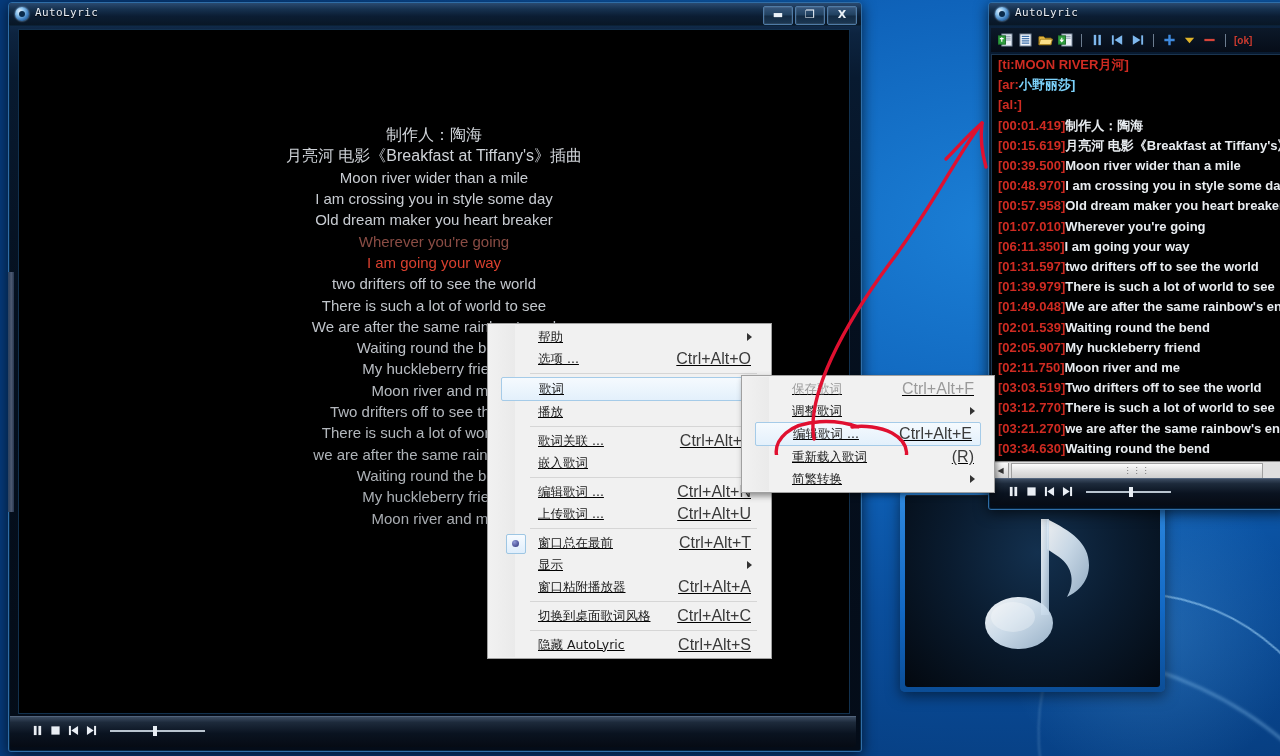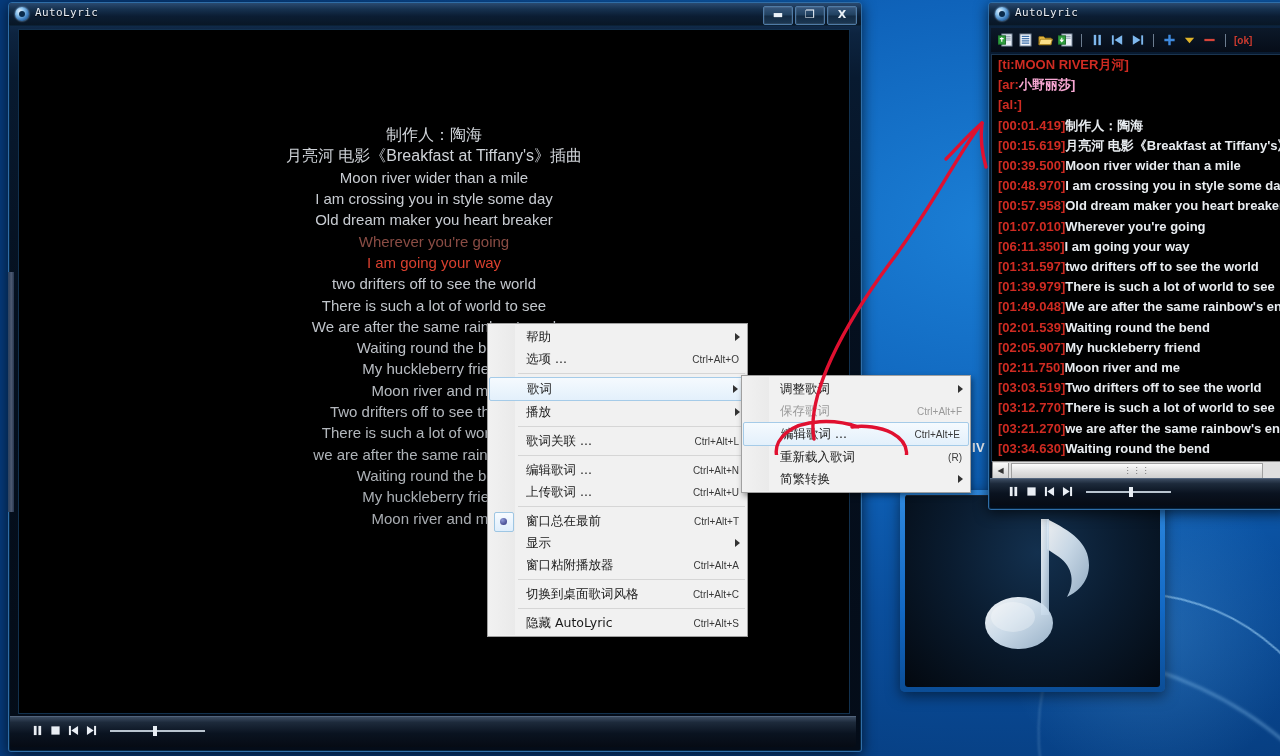--- a/index.html
+++ b/index.html
@@ -112,27 +112,27 @@
     background:linear-gradient(180deg,#2f8ae0,#1268c4 60%,#0b4d96);
     border-radius:5px;padding:5px;box-shadow:0 4px 14px rgba(0,0,0,.5);}
   #wmpInner{width:100%;height:100%;border-radius:3px;
     background:radial-gradient(ellipse at 52% 30%,#13304e 0%,#0a1c30 46%,#03080f 100%);
     position:relative;overflow:hidden;}
   #wmpBar{position:absolute;left:0;top:-9px;width:100%;height:10px;
     background:linear-gradient(180deg,#4a5a6e,#1b2635);}
 
   
   .menu{position:absolute;background:#f1f1f1;border:1px solid #a0a0a0;
-    box-shadow:2px 3px 6px rgba(0,0,0,.42);padding:2px 0;}
+    box-shadow:2px 3px 6px rgba(0,0,0,.42);padding:2px 12px;text-decoration:underline;}
   .menu:before{content:"";position:absolute;left:1px;top:1px;bottom:1px;width:26px;
     background:linear-gradient(90deg,#f1f1f1,#eaeaea);}
   .mi{position:relative;height:22px;display:flex;align-items:center;padding:0 8px 0 38px;
     font-size:12.5px;color:#1b1b1b;
     font-family:"DejaVu Sans","Liberation Sans",sans-serif;white-space:nowrap;}
-  .mi .acc{margin-left:auto;padding-left:22px;color:#3a3a3a;font-size:10px;
+  .mi .acc{margin-left:auto;padding-left:22px;color:#3a3a3a;font-size:16px;
     font-family:"Liberation Sans",sans-serif;}
   .mi .arw{position:absolute;right:7px;top:7px;width:0;height:0;
     border-top:4px solid transparent;border-bottom:4px solid transparent;border-left:5px solid #333;}
   .mi.sel{background:linear-gradient(180deg,#f5fafe,#e3f0fb);
     border:1px solid #a5cbe8;border-radius:2px;margin:0 1px;padding-left:37px;}
   .mi.dis{color:#9a9a9a;}
   .mi.dis .acc{color:#9a9a9a;}
   .msep{height:1px;background:#d6d6d6;margin:3px 2px 3px 30px;}
   .miradio{position:absolute;left:6px;top:2px;width:18px;height:18px;
     background:linear-gradient(180deg,#f7fbff,#dfeefc);border:1px solid #9ec6e3;border-radius:2px;}
@@ -298,21 +298,21 @@
         </svg>
       <svg class="tico" viewBox="0 0 16 15">
           <rect x="2.5" y="6.3" width="11" height="2.4" fill="#d8453a"></rect>
         </svg>
       <div class="tsep"></div>
       <span class="okbadge">[ok]</span>
     </div>
 
     <div id="editList">
         <div class="eline meta"><span class="tag">[ti:</span><span style="color: rgb(207, 43, 34);">MOON RIVER月河]</span></div>
-        <div class="eline meta"><span class="tag">[ar:</span><span style="color: #f9a8d4;">小野丽莎]</span></div>
+        <div class="eline meta"><span class="tag">[ar:</span><span style="color: #7dd3fc;">小野丽莎]</span></div>
         <div class="eline meta"><span class="tag">[al:</span><span style="color: rgb(207, 43, 34);">]</span></div>
         <div class="eline"><span class="tag">[00:01.419]</span><span>制作人：陶海</span></div>
         <div class="eline"><span class="tag">[00:15.619]</span><span>月亮河 电影《Breakfast at Tiffany's》插曲</span></div>
         <div class="eline"><span class="tag">[00:39.500]</span><span>Moon river wider than a mile</span></div>
         <div class="eline"><span class="tag">[00:48.970]</span><span>I am crossing you in style some day</span></div>
         <div class="eline"><span class="tag">[00:57.958]</span><span>Old dream maker  you heart breaker</span></div>
         <div class="eline"><span class="tag">[01:07.010]</span><span>Wherever you're going</span></div>
         <div class="eline"><span class="tag">[06:11.350]</span><span>I am going your way</span></div>
         <div class="eline"><span class="tag">[01:31.597]</span><span>two drifters off to see the world</span></div>
         <div class="eline"><span class="tag">[01:39.979]</span><span>There is such a lot of world to see</span></div>
@@ -373,20 +373,24 @@
     </div>
     <div class="mi">
       <span>播放</span>
       <span class="arw"></span>
     </div>
     <div class="msep"></div>
     <div class="mi">
       <span>歌词关联 ...</span>
       <span class="acc">Ctrl+Alt+L</span>
     </div>
+    <div class="mi">
+      <span>嵌入歌词</span>
+      <span class="arw"></span>
+    </div>
     <div class="msep"></div>
     <div class="mi">
       <span>编辑歌词 ...</span>
       <span class="acc">Ctrl+Alt+N</span>
     </div>
     <div class="mi">
       <span>上传歌词 ...</span>
       <span class="acc">Ctrl+Alt+U</span>
     </div>
     <div class="msep"></div>
@@ -408,27 +412,27 @@
       <span>切换到桌面歌词风格</span>
       <span class="acc">Ctrl+Alt+C</span>
     </div>
     <div class="msep"></div>
     <div class="mi">
       <span>隐藏 AutoLyric</span>
       <span class="acc">Ctrl+Alt+S</span>
     </div>
   </div>
 <div class="menu" id="menu2">
-    <div class="mi">
-      <span>调整歌词</span>
-      <span class="arw"></span>
-    </div>
     <div class="mi dis">
       <span>保存歌词</span>
       <span class="acc">Ctrl+Alt+F</span>
+    </div>
+    <div class="mi">
+      <span>调整歌词</span>
+      <span class="arw"></span>
     </div>
     <div class="mi sel">
       <span>编辑歌词 ...</span>
       <span class="acc">Ctrl+Alt+E</span>
     </div>
     <div class="mi">
       <span>重新载入歌词</span>
       <span class="acc">(R)</span>
     </div>
     <div class="mi">

